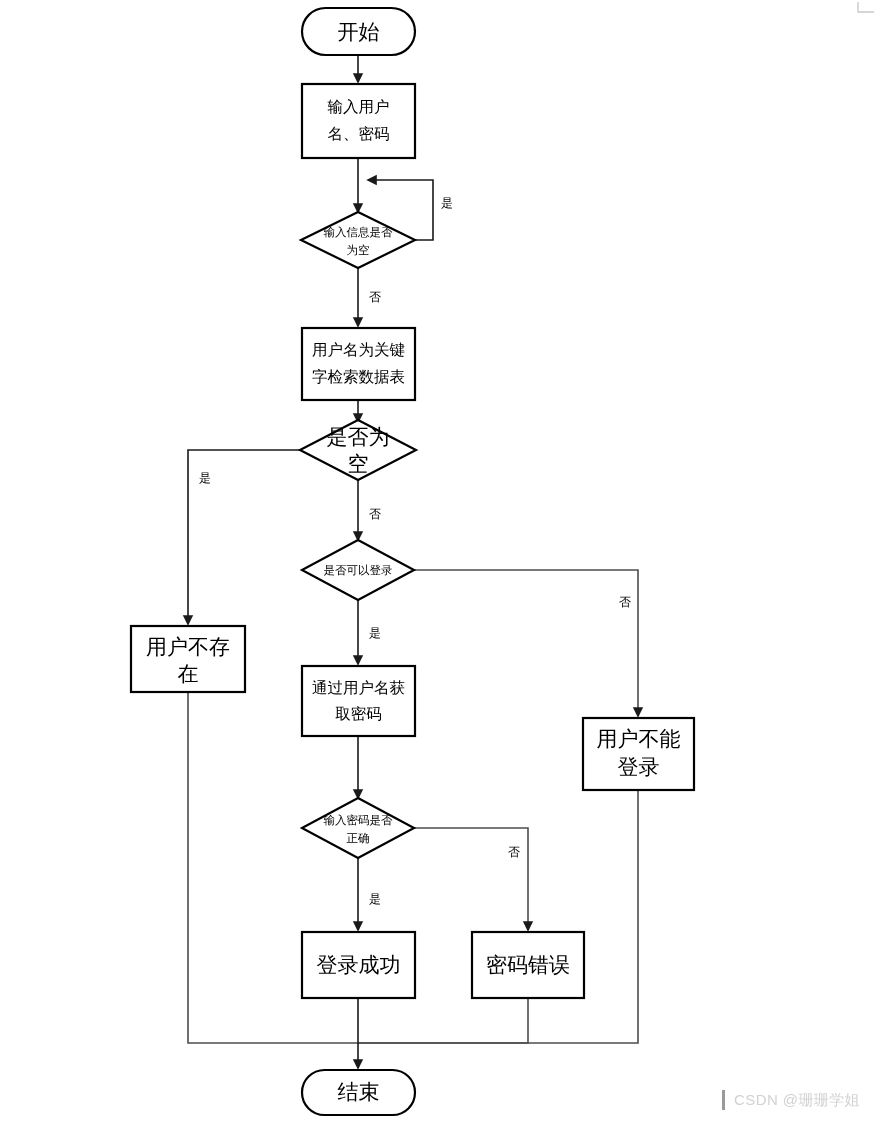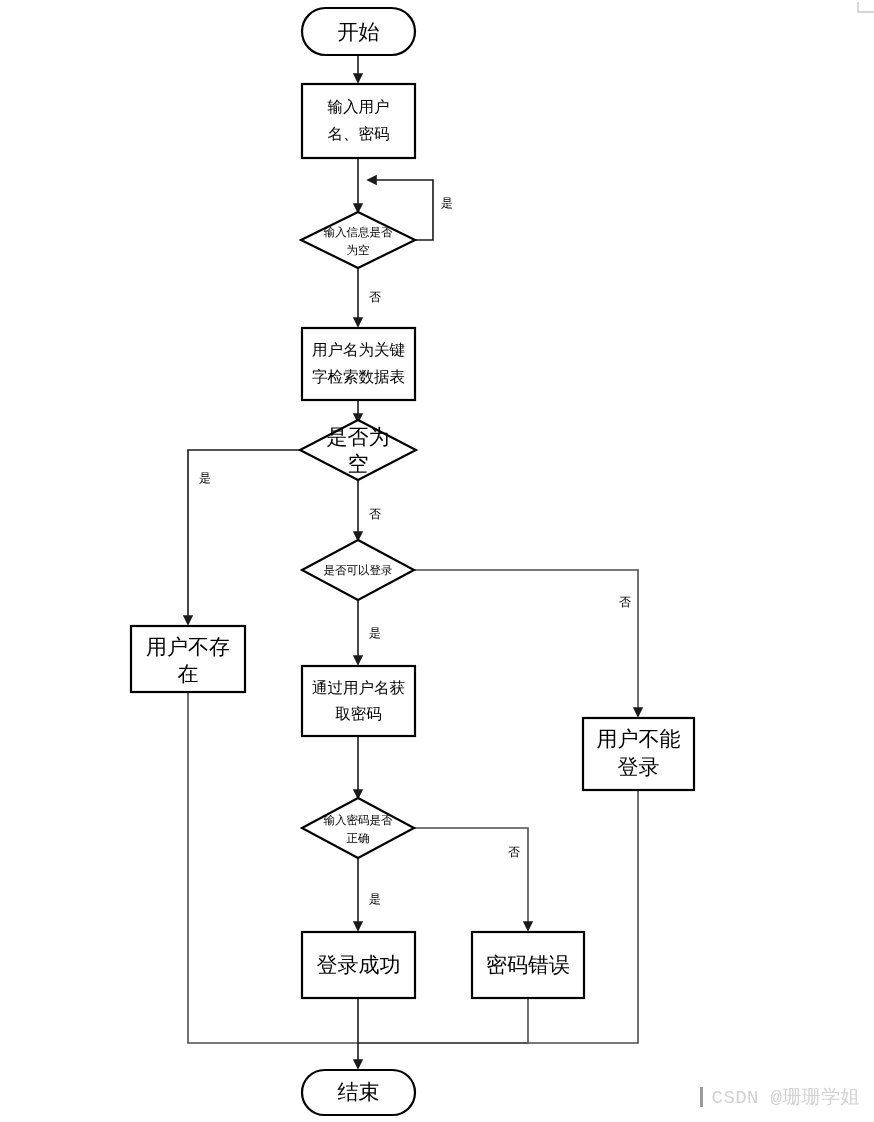--- a/index.html
+++ b/index.html
@@ -65,22 +65,22 @@
     stroke-width: 1.4;
   }
   .watermark {
     position: absolute;
     right: 14px;
     bottom: 12px;
     display: flex;
     align-items: center;
     gap: 9px;
     color: #d2d2d2;
-    font-size: 19px;
-    font-family: Liberation Mono, monospace;
+    font-size: 15px;
+    font-family: Liberation Sans, sans-serif;
     letter-spacing: 0.4px;
     white-space: nowrap;
     user-select: none;
     text-align: right;
   }
   .watermark-bar {
     width: 3px;
     height: 20px;
     background: #9a9a9a;
     display: inline-block;

